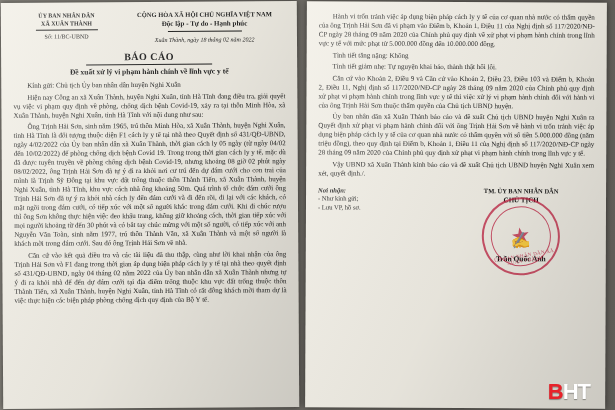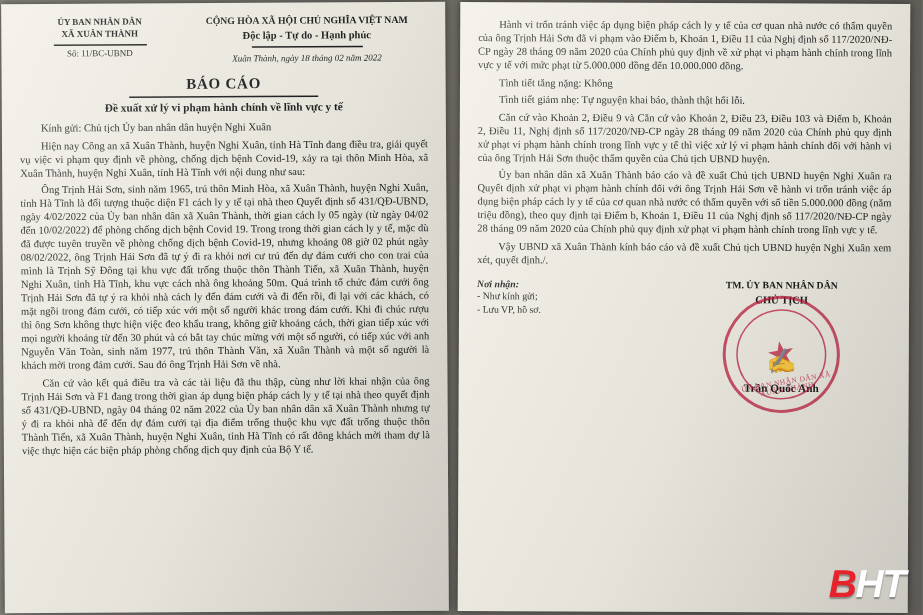--- a/index.html
+++ b/index.html
@@ -88,26 +88,25 @@
     position:absolute;left:0;right:0;bottom:10px;text-align:center;
     color:#c0173a;font-size:5px;letter-spacing:.3px;
   }
   .sig-name{margin-top:50px;font-size:7.5px;font-weight:bold;}
   .signature-scribble{
     position:absolute;left:50%;top:44px;transform:translateX(-50%) rotate(-6deg);
     color:#1d2f8a;font-size:16px;font-family:"DejaVu Serif",serif;opacity:.85;
   }
   
   .bht{
-    position:absolute;right:12px;bottom:5px;
+    position:absolute;right:25px;bottom:5px;
     font-family:"Liberation Sans", sans-serif;
-    font-weight:bold;font-size:26px;letter-spacing:-1px;
+    font-weight:bold;font-size:22px;letter-spacing:-1px;
     color:#e8222a;
     text-shadow:0 1px 1px rgba(0,0,0,.35);
-    font-style:italic;
   }
   .bht span.b2{color:#ffffff;}
 </style>
 </head>
 <body>
 
 <div class="photo"></div>
 
 <div class="page" id="sheet-left">
   <div class="inner">

